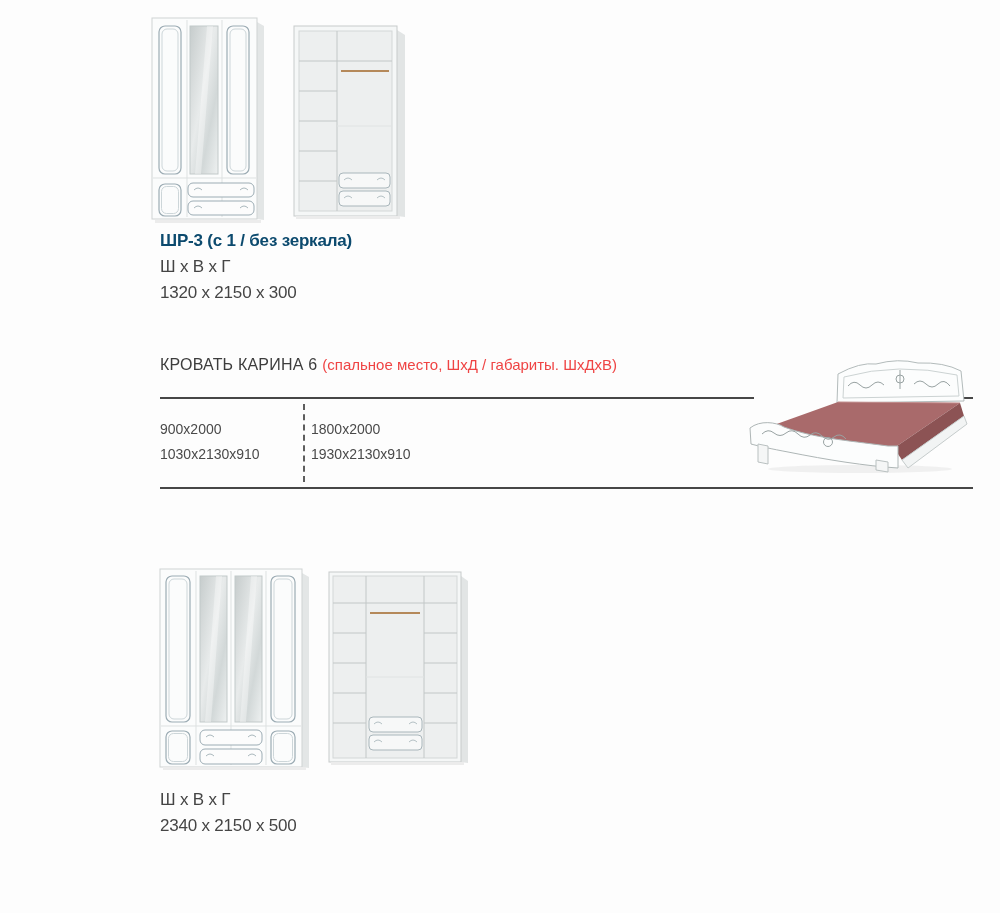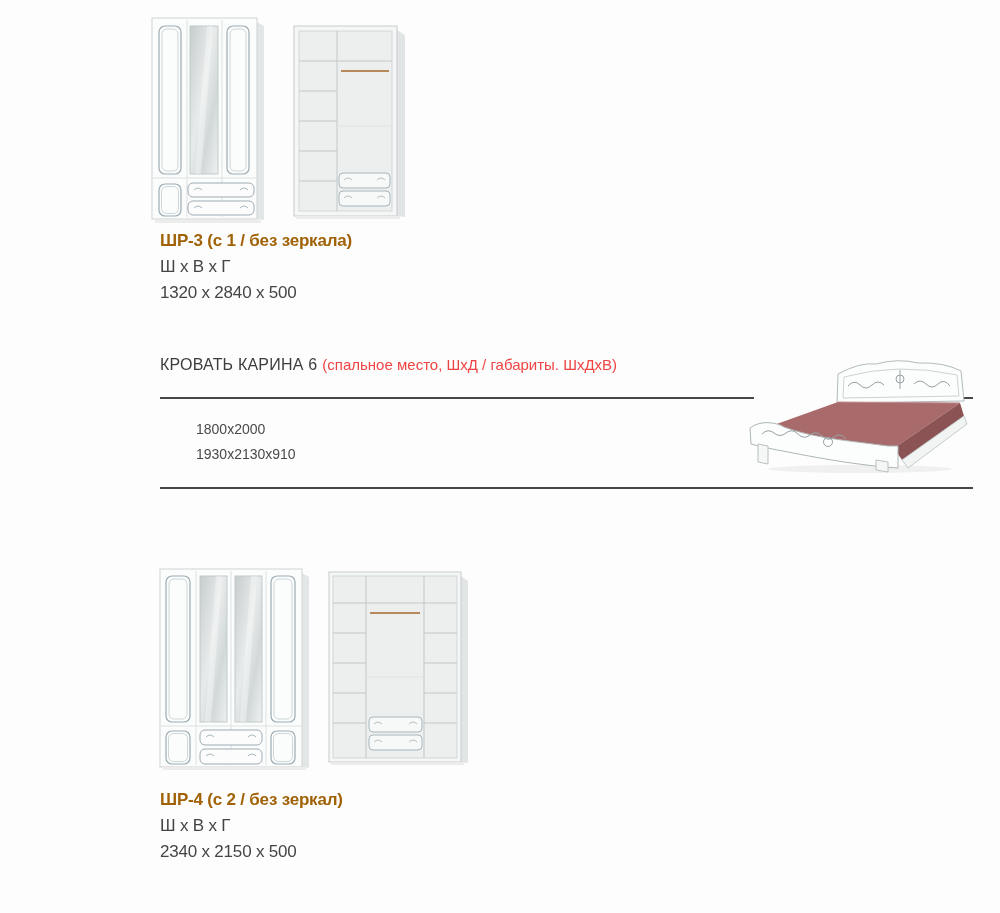--- a/index.html
+++ b/index.html
@@ -4,21 +4,21 @@
 <style>
   html,body{margin:0;padding:0;}
   body{
     width:1000px;height:913px;position:relative;overflow:hidden;
     background:#fdfdfd;
     font-family:"Liberation Sans", sans-serif;
     color:#3f3f3f;
   }
   
   .label-block{position:absolute;left:160px;line-height:26px;font-size:17px;color:#454545;letter-spacing:-0.2px;}
-  .label-block .pname{font-weight:700;color:#a16207;}
+  .label-block .pname{font-weight:700;color:#0c4a6e;}
   
   .bed-title{position:absolute;left:160px;top:356px;font-size:15px;white-space:nowrap;color:#3d3d3d;}
   .bed-title .t1{font-weight:400;font-size:16px;letter-spacing:0.2px;}
   .bed-title .t2{font-weight:400;font-size:15px;color:#ef4444;margin-left:5px;}
   .hline{position:absolute;left:160px;width:813px;height:2px;background:#474747;}
   .hline.top{top:397px;z-index:1;}
   .hline.bottom{top:487px;}
   .size-table{
     position:absolute;left:160px;top:404px;height:78px;display:flex;z-index:0;
   }
@@ -103,31 +103,35 @@
     <rect x="46" y="170" width="51" height="15" rx="4" fill="#f7f8f8" stroke="#a9b6bb"></rect>
     <path d="M51,177 q4,-4 8,0 M92,177 q-4,-4 -8,0" fill="none" stroke="#b4c0c4"></path>
   </g>
   <rect x="3" y="195" width="104" height="3" fill="#ececec"></rect>
 </svg>
 </div>
 
 <div class="label-block" style="top:228px;">
   <div class="pname">ШР-3 (с 1 / без зеркала)</div>
   <div>Ш х В х Г</div>
-  <div>1320 х 2840 х 500</div>
+  <div>1320 х 2150 х 300</div>
 </div>
 
 <div class="bed-title">
   <span class="t1">КРОВАТЬ КАРИНА 6</span><span class="t2">(спальное место, ШхД / габариты. ШхДхВ)</span>
 </div>
 
 <div class="hline top"></div>
 <div class="hline bottom"></div>
 
 <div class="size-table">
+  <div class="size-cell w1">
+    <div>900х2000</div>
+    <div>1030х2130х910</div>
+  </div>
   <div class="size-cell w5">
     <div>1800х2000</div>
     <div>1930х2130х910</div>
   </div>
 </div>
 
 <div class="illus" style="left:748px;top:356px;">
 <svg width="225" height="118" viewBox="0 0 225 118">
   <rect x="6" y="0" width="203" height="118" fill="#fdfdfd"></rect>
   <ellipse cx="112" cy="113" rx="92" ry="4" fill="#f0f0f0"></ellipse>
@@ -241,16 +245,15 @@
   </g>
   <g>
     <rect x="41" y="168" width="53" height="15" rx="4" fill="#f7f8f8" stroke="#a9b6bb"></rect>
     <path d="M46,175 q4,-4 8,0 M89,175 q-4,-4 -8,0" fill="none" stroke="#b4c0c4"></path>
   </g>
   <rect x="3" y="195" width="133" height="3" fill="#ececec"></rect>
 </svg>
 </div>
 
 <div class="label-block" style="top:787px;">
-  <div class="pname">ШР-4 (с 2 / без зеркал)</div>
   <div>Ш х В х Г</div>
   <div>2340 х 2150 х 500</div>
 </div>
 
 </body></html>

